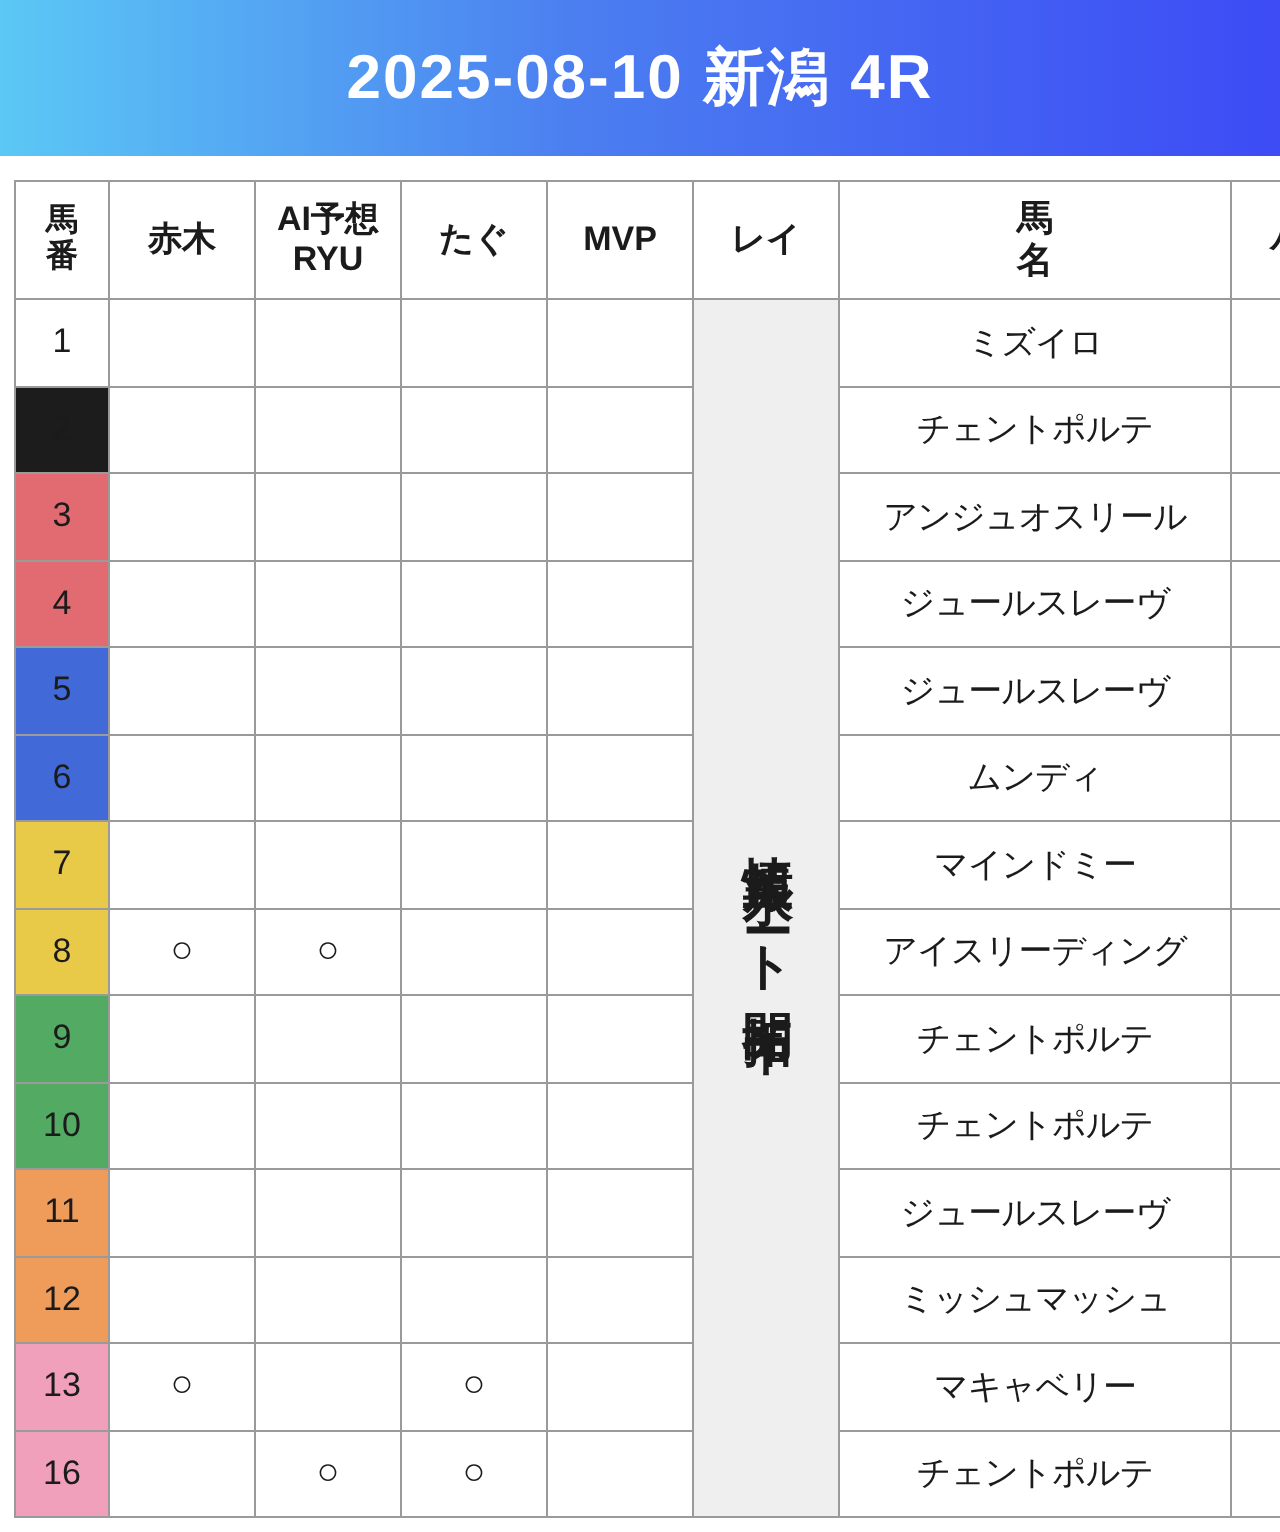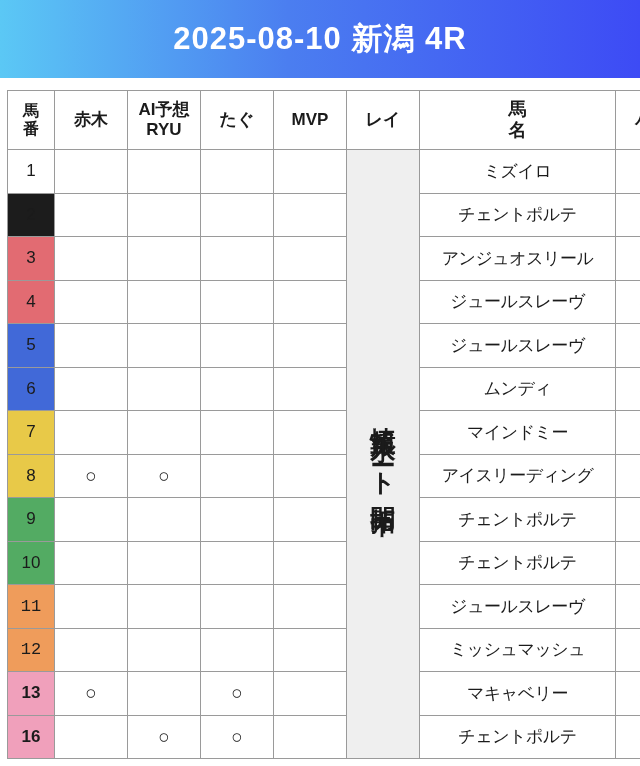--- a/index.html
+++ b/index.html
@@ -85,22 +85,22 @@
   .fn {
     color: #1b1b1b;
     font-weight: normal;
   }
   .fn-white { background: #ffffff !important; color: #1b1b1b; }
   .fn-black { background: #1c1c1c !important; color: #ffffff; }
   .fn-red   { background: #e26b72 !important; color: #ffffff; }
   .fn-blue  { background: #4169d8 !important; color: #ffffff; }
   .fn-yellow{ background: #e8c948 !important; color: #1b1b1b; }
   .fn-green { background: #53ab63 !important; color: #ffffff; }
-  .fn-orange{ background: #ef9c5b !important; color: #ffffff; font-family: Liberation Mono, monospace; }
-  .fn-pink  { background: #f0a0bb !important; color: #ffffff; font-weight: bold; }
+  .fn-orange{ background: #ef9c5b !important; color: #ffffff; }
+  .fn-pink  { background: #f0a0bb !important; color: #ffffff; }
 
   
   td.rei-cell {
     background: #efefef !important;
     vertical-align: middle;
     text-align: center;
   }
   .rei-text {
     writing-mode: vertical-rl;
     text-orientation: upright;

